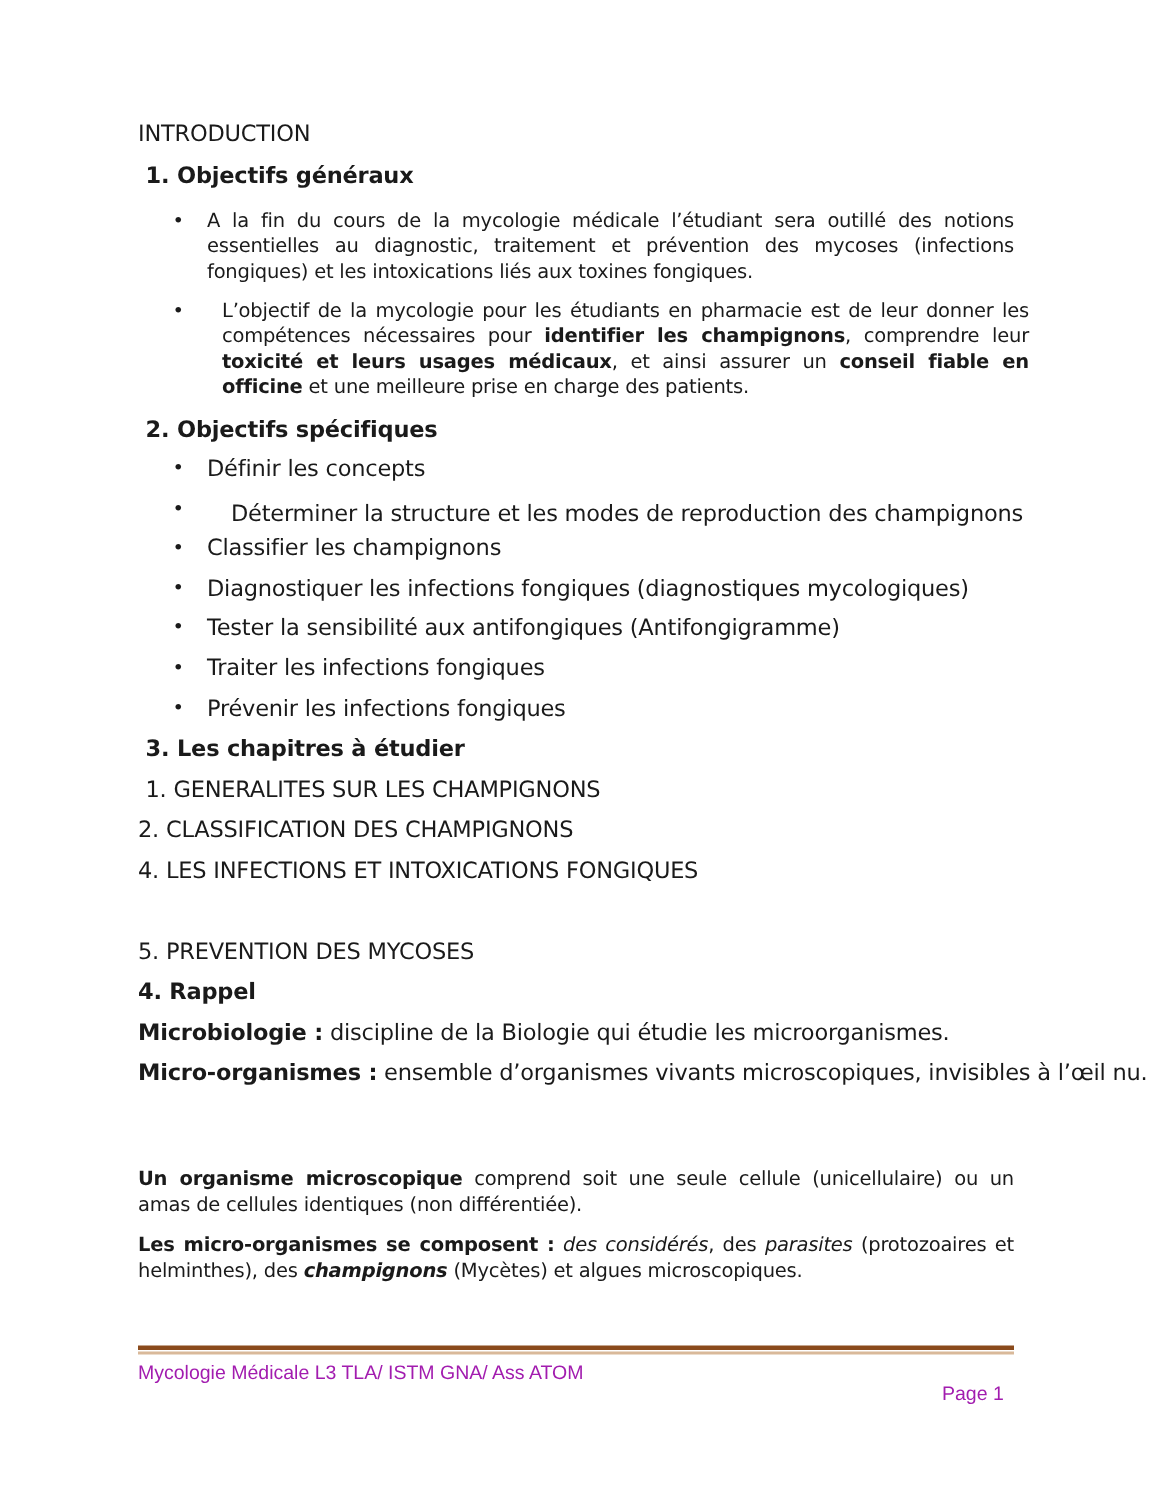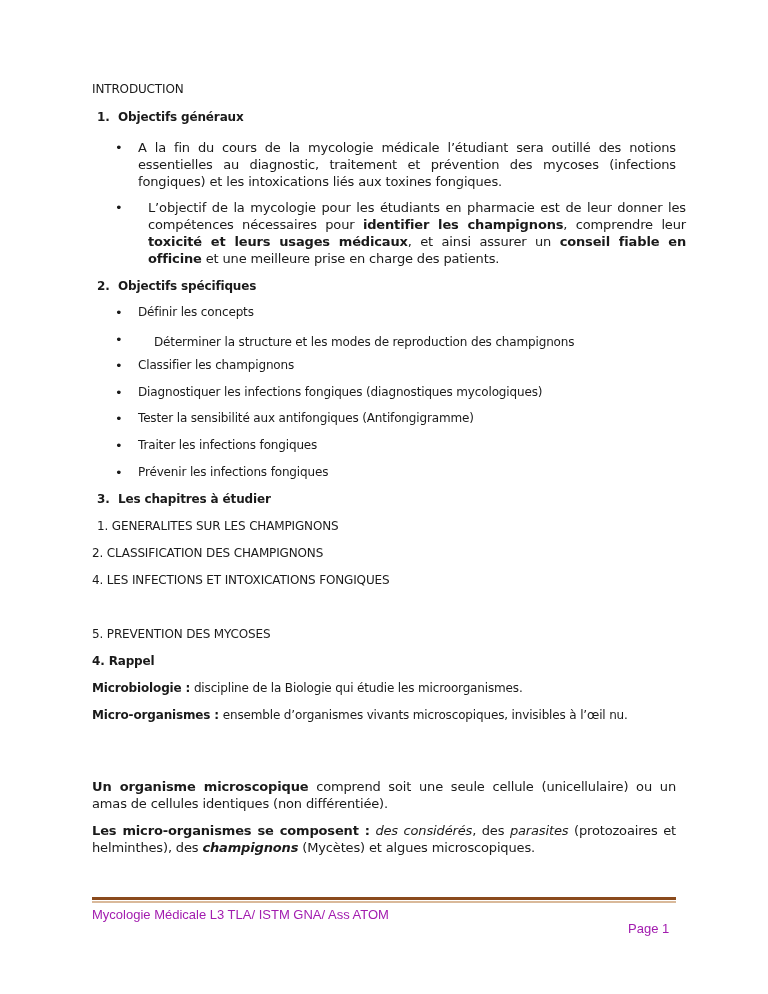--- a/index.html
+++ b/index.html
@@ -17,21 +17,21 @@
     }
     .page {
       position: absolute;
       left: 0;
       top: 0;
       width: 768px;
       height: 994px;
     }
     .line {
       position: absolute;
-      font-size: 12px;
+      font-size: 15px;
       line-height: 17px;
       white-space: nowrap;
       letter-spacing: -0.15px;
     }
     .just {
       position: absolute;
       font-size: 13px;
       line-height: 17px;
       text-align: justify;
       letter-spacing: -0.15px;

